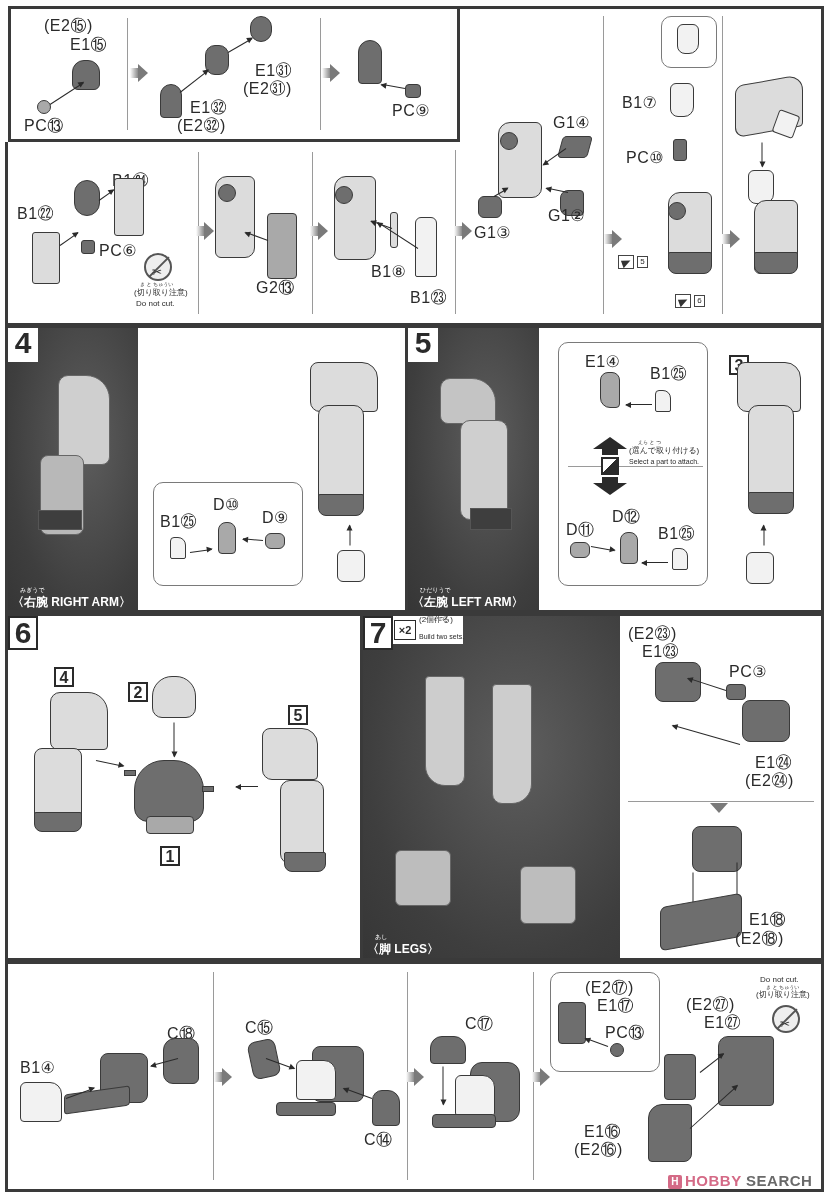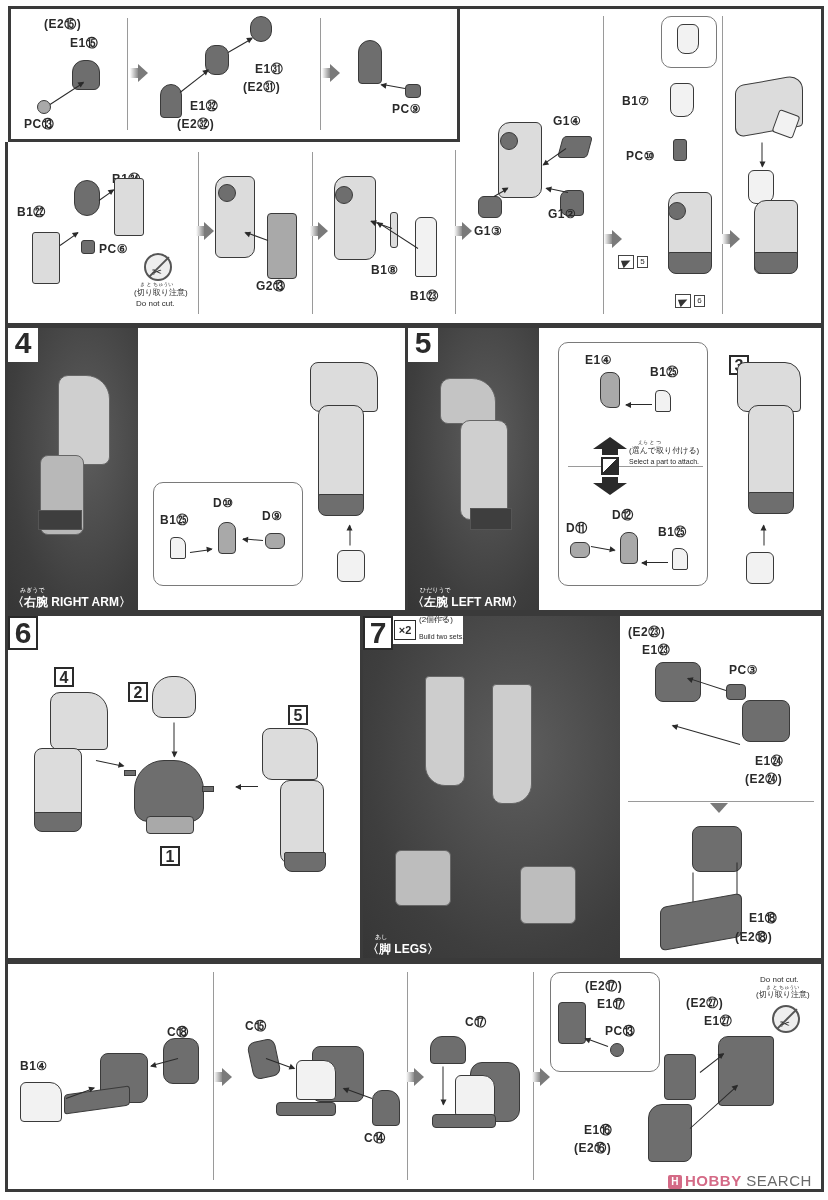--- a/index.html
+++ b/index.html
@@ -4,21 +4,21 @@
 <style>
   * { box-sizing: border-box; margin: 0; padding: 0; }
   html, body { width: 828px; height: 1200px; background: #ffffff; overflow: hidden; }
   body { position: relative; font-family: "Liberation Sans", "DejaVu Sans", sans-serif; color: #2a2a2a; }
 
   .abs { position: absolute; }
   .frame { position: absolute; border: 3px solid #3a3a3a; background: #fff; }
   .vdiv { position: absolute; width: 1px; background: #9a9a9a; }
   .hdiv { position: absolute; height: 1px; background: #9a9a9a; }
 
-  .label { position: absolute; font-family: "Liberation Sans", sans-serif; font-size: 12px; font-weight: 700; color: #2a2a2a; letter-spacing: 0.5px; white-space: nowrap; line-height: 1; }
+  .label { position: absolute; font-family: "Liberation Sans", sans-serif; font-size: 16px; font-weight: 400; color: #2a2a2a; letter-spacing: 0.5px; white-space: nowrap; line-height: 1; }
 
   .arrow-next { position: absolute; width: 0; height: 0; border-top: 9px solid transparent; border-bottom: 9px solid transparent; border-left: 10px solid #7a7a7a; }
   .arrow-next::before { content: ""; position: absolute; left: -18px; top: -5px; width: 8px; height: 10px; background: linear-gradient(to right, #ffffff, #8a8a8a); }
 
   .part { position: absolute; border: 1px solid #3a3a3a; }
   .part.dark { background: #6e6e6e; }
   .part.mid { background: #a9a9a9; }
   .part.light { background: #dcdcdc; }
   .part.white { background: #f2f2f2; }
 
@@ -44,21 +44,21 @@
   .sticker-ref .ico::after { content: ""; position: absolute; left: 3px; top: 3px; border-left: 9px solid #333; border-top: 3px solid transparent; border-bottom: 5px solid transparent; transform: rotate(-20deg); }
   .sticker-ref .num { width: 11px; height: 12px; border: 1px solid #444; font-size: 8px; text-align: center; line-height: 10px; }
 
   .choose-sym { position: absolute; width: 18px; height: 18px; border: 2px solid #2a2a2a; background: linear-gradient(135deg, #fff 50%, #2a2a2a 50%); }
   .big-arrow-up { position: absolute; width: 0; height: 0; border-left: 17px solid transparent; border-right: 17px solid transparent; border-bottom: 12px solid #2a2a2a; }
   .big-arrow-down { position: absolute; width: 0; height: 0; border-left: 17px solid transparent; border-right: 17px solid transparent; border-top: 12px solid #2a2a2a; }
 
   .watermark { position: absolute; font-size: 15px; font-weight: 700; letter-spacing: 0.5px; white-space: nowrap; }
   .watermark .logo { display: inline-block; width: 14px; height: 14px; border-radius: 2px; background: #d46a86; color: #fff; font-size: 10px; text-align: center; line-height: 14px; vertical-align: 1px; margin-right: 3px; }
   .watermark .hobby { color: #d46a86; }
-  .watermark .search { color: #6a6a6a; font-weight: 400; }
+  .watermark .search { color: #6a6a6a; font-weight: 700; }
 </style>
 </head>
 <body>
 
 <div class="frame" style="left:8px; top:6px; width:452px; height:136px;"></div>
 <div class="vdiv" style="left:127px; top:18px; height:112px;"></div>
 <div class="vdiv" style="left:320px; top:18px; height:112px;"></div>
 
 <div>
   <div class="label" style="left:44px; top:18px;">(E2⑮)</div>

